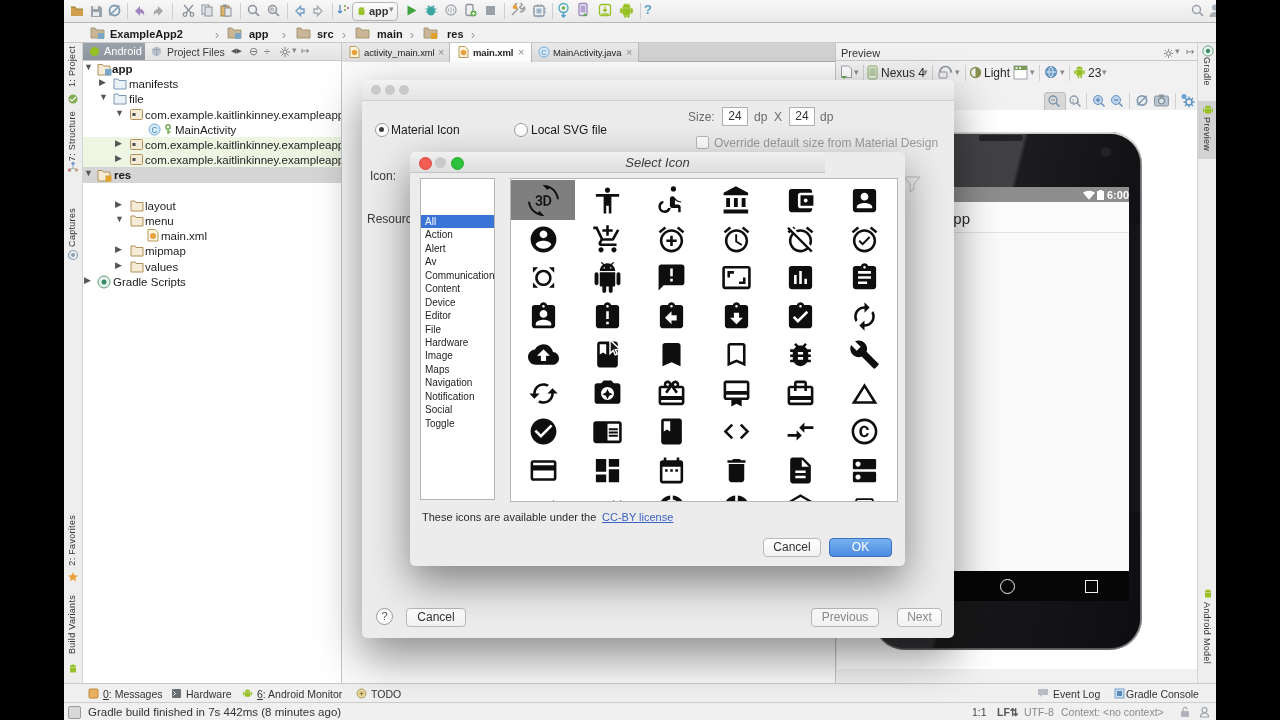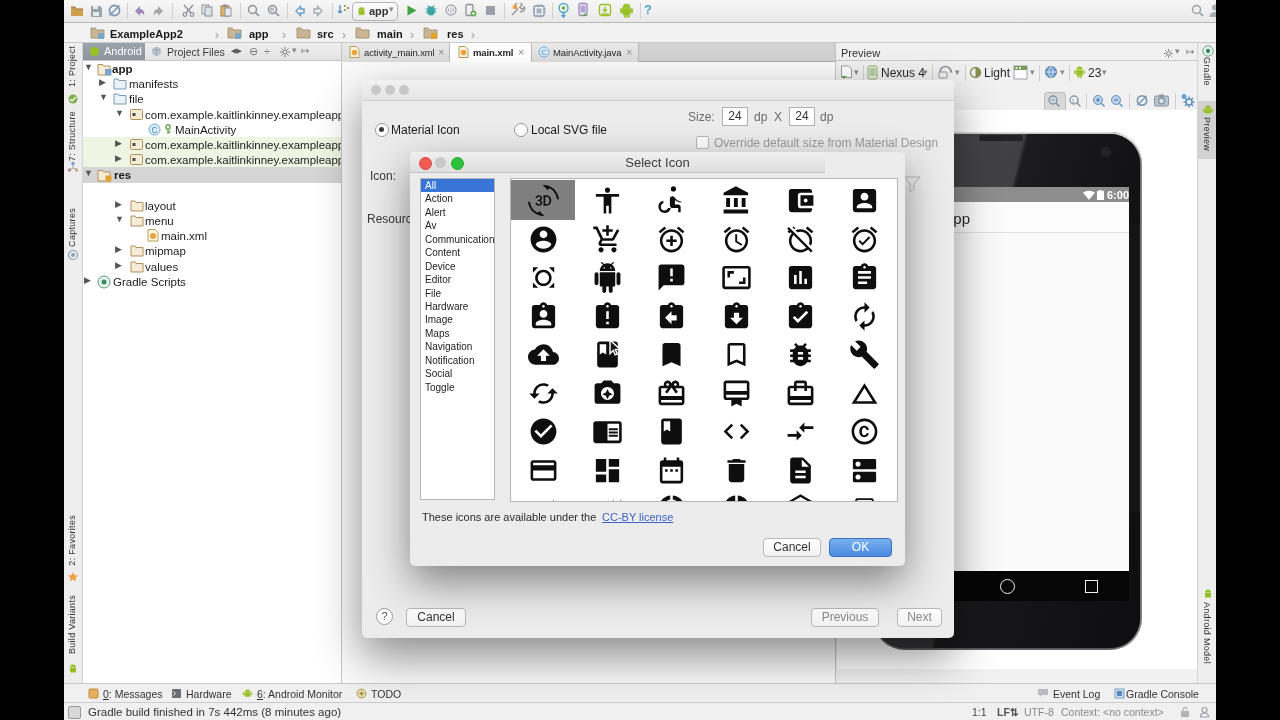--- a/index.html
+++ b/index.html
@@ -592,28 +592,28 @@
     <svg class="abs" style="left:541px;top:96px" width="18" height="20" viewBox="0 0 18 20">
         <path d="M1 1h16l-6 7v5l-4 3v-8z" fill="none" stroke="#b8b8b8"></path>
       </svg>
     <span class="abs" style="left:518px;top:114px;font-size:13px;color:#8a8a8a;">100</span>
     <div class="abs" style="left:14px;top:528px;width:15px;height:15px;border-radius:50%;border:1px solid #9a9a9a;background:#fdfdfd;text-align:center;font-size:11px;color:#555;line-height:15px;">?</div>
     <div class="btn" style="left:44px;top:528px;width:58px;height:17px;line-height:17px;">Cancel</div>
     <div class="btn" style="left:449px;top:528px;width:66px;height:17px;line-height:17px;color:#8a8a8a;">Previous</div>
     <div class="btn" style="left:535px;top:528px;width:43px;height:17px;line-height:17px;color:#8a8a8a;">Next</div>
   </div>
   <div class="abs" id="selicon" style="left:346px;top:152px;width:495px;height:414px;background:#ececec;border-radius:5px;box-shadow:0 16px 40px rgba(0,0,0,.45);">
-    <div class="abs" style="left:0;top:0;width:415px;height:20px;background:linear-gradient(#f0f0f0,#dedede);border-bottom:1px solid #c4c4c4;border-radius:5px 5px 0 0;">
+    <div class="abs" style="left:0;top:0;width:415px;height:20px;background:linear-gradient(#f0f0f0,#dedede);border-bottom:1px solid #c4c4c4;border-radius:5px 5px 0 0;font-style:italic;">
       <div class="abs" style="left:9px;top:5px;width:11px;height:11px;border-radius:50%;background:#f25d53;border:0.5px solid #d44;"></div>
       <div class="abs" style="left:25px;top:5px;width:11px;height:11px;border-radius:50%;background:#c9c9c9;"></div>
       <div class="abs" style="left:41px;top:5px;width:11px;height:11px;border-radius:50%;background:#2dc23e;border:0.5px solid #2a2;"></div>
       <div class="abs" style="left:0;top:3px;width:495px;text-align:center;font-size:13px;color:#3c3c3c;">Select Icon</div>
     </div>
     <div class="abs" id="cats" style="left:10px;top:26px;width:73px;height:320px;background:#fff;border:1px solid #b5b5b5;overflow:hidden;">
-      <div class="licell" style="background:#3875d7;color:#fff;">All</div>
+      <div class="licell" style="background:#3875d7;color:#fff;margin-top:36px;">All</div>
       <div class="licell">Action</div>
         <div class="licell">Alert</div>
         <div class="licell">Av</div>
       <div class="licell">Communication</div>
         <div class="licell">Content</div>
         <div class="licell">Device</div>
       <div class="licell">Editor</div>
         <div class="licell">File</div>
         <div class="licell">Hardware</div>
       <div class="licell">Image</div>

